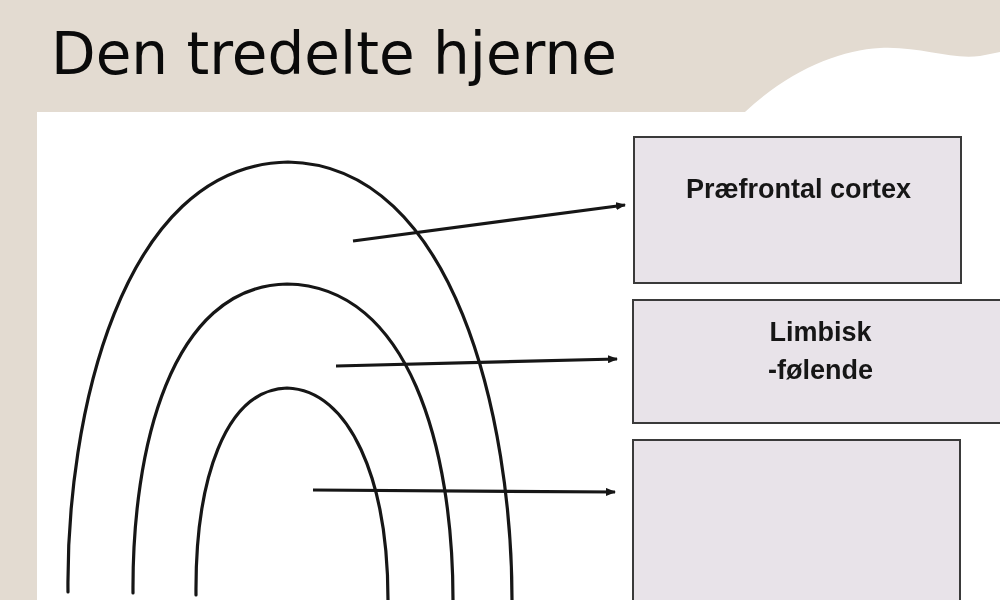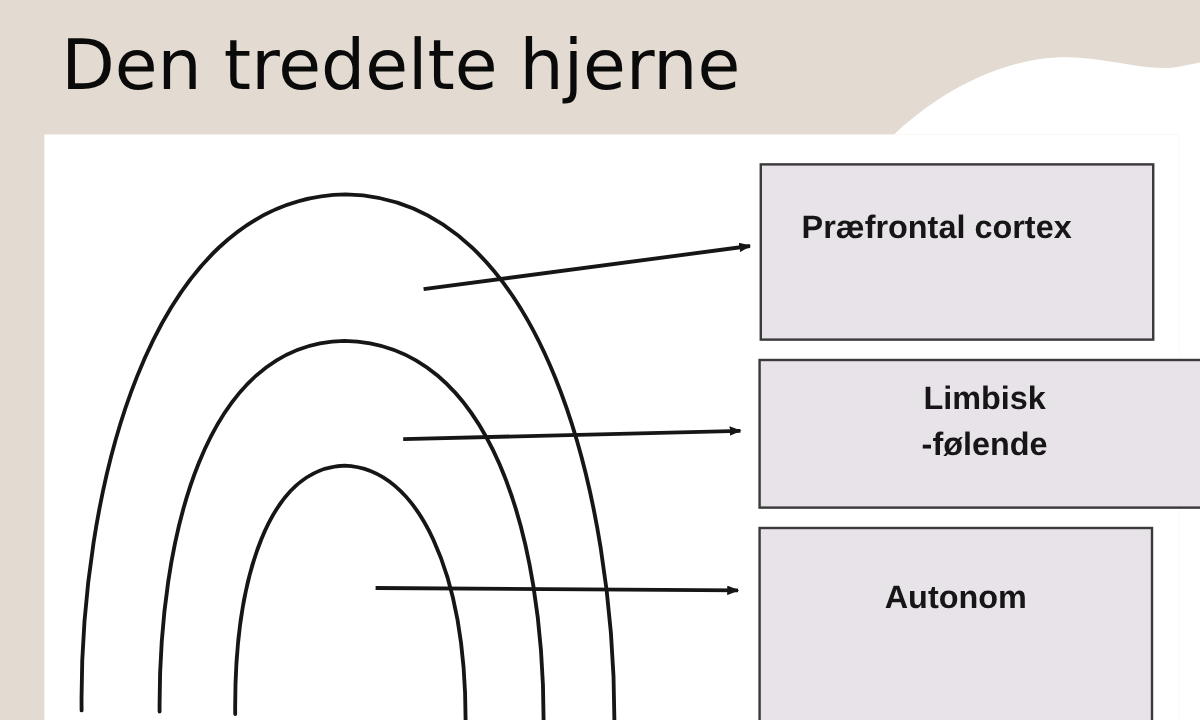--- a/index.html
+++ b/index.html
@@ -21,21 +21,21 @@
     background: #ffffff;
   }
   .diagram { position: absolute; left: 0; top: 0; width: 1000px; height: 600px; }
   .box {
     position: absolute; background: #e8e3e9; border: 2px solid #3a3a3a;
     box-sizing: border-box; color: #161616;
     font-family: "Liberation Sans", sans-serif; font-weight: bold;
     font-size: 27px; line-height: 38px;
   }
   .box .line { display: block; white-space: nowrap; }
-  #box-1 { left: 633px; top: 136px; width: 329px; height: 148px; padding: 32px 0 0 33px; }
+  #box-1 { left: 633px; top: 136px; width: 329px; height: 148px; padding: 32px 0 0 51px; }
   #box-2 { left: 632px; top: 299px; width: 377px; height: 125px; padding: 12px 0 0 0; text-align: center; }
   #box-2 .line { padding-left: 0; }
   #box-3 { left: 632px; top: 439px; width: 329px; height: 175px; padding: 38px 0 0 0; text-align: center; }
 </style>
 </head>
 <body>
 
 <svg class="bg-shape" viewBox="0 0 1000 600" xmlns="http://www.w3.org/2000/svg">
   <path d="M745 112 C 790 70, 840 50, 880 48 C 920 46, 950 60, 980 56 L 1000 52 L 1000 600 L 983 600 L 983 112 Z" fill="#ffffff"></path>
   <path d="M983 112 L 983 600 L 1000 600 L 1000 80 Z" fill="#ffffff"></path>
@@ -67,14 +67,13 @@
 <div class="box" id="box-1">
   <span class="line">Præfrontal cortex</span>
 </div>
 
 <div class="box" id="box-2">
   <span class="line">Limbisk</span>
   <span class="line">-følende</span>
 </div>
 
 <div class="box" id="box-3">
-  <span class="line">Autonom</span>
 </div>
 
 </body></html>

